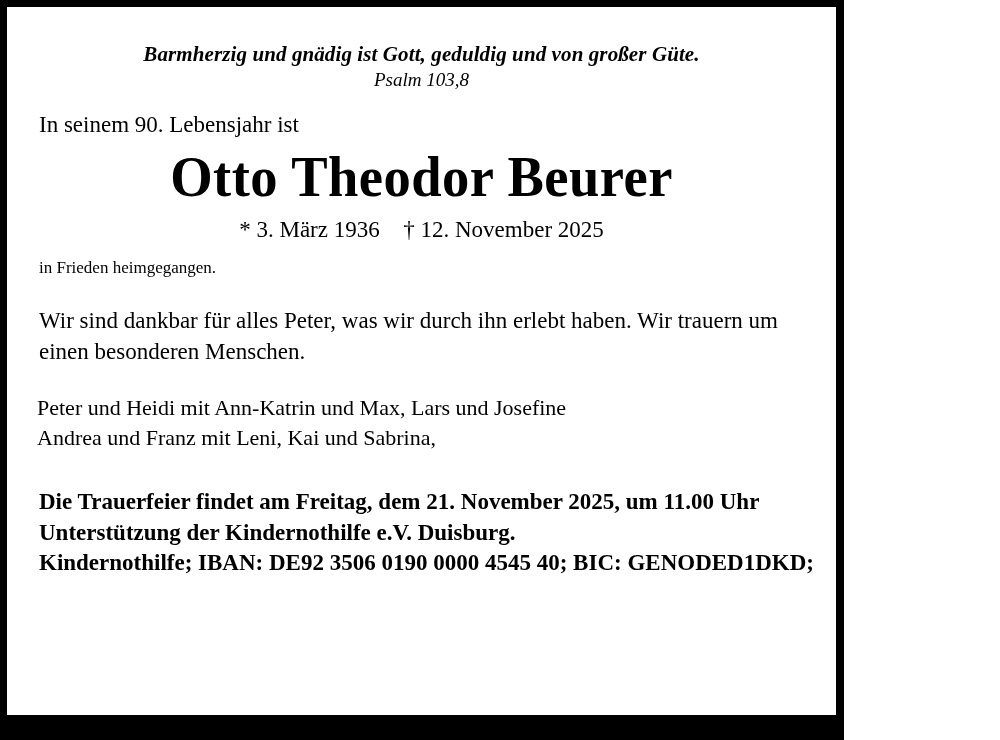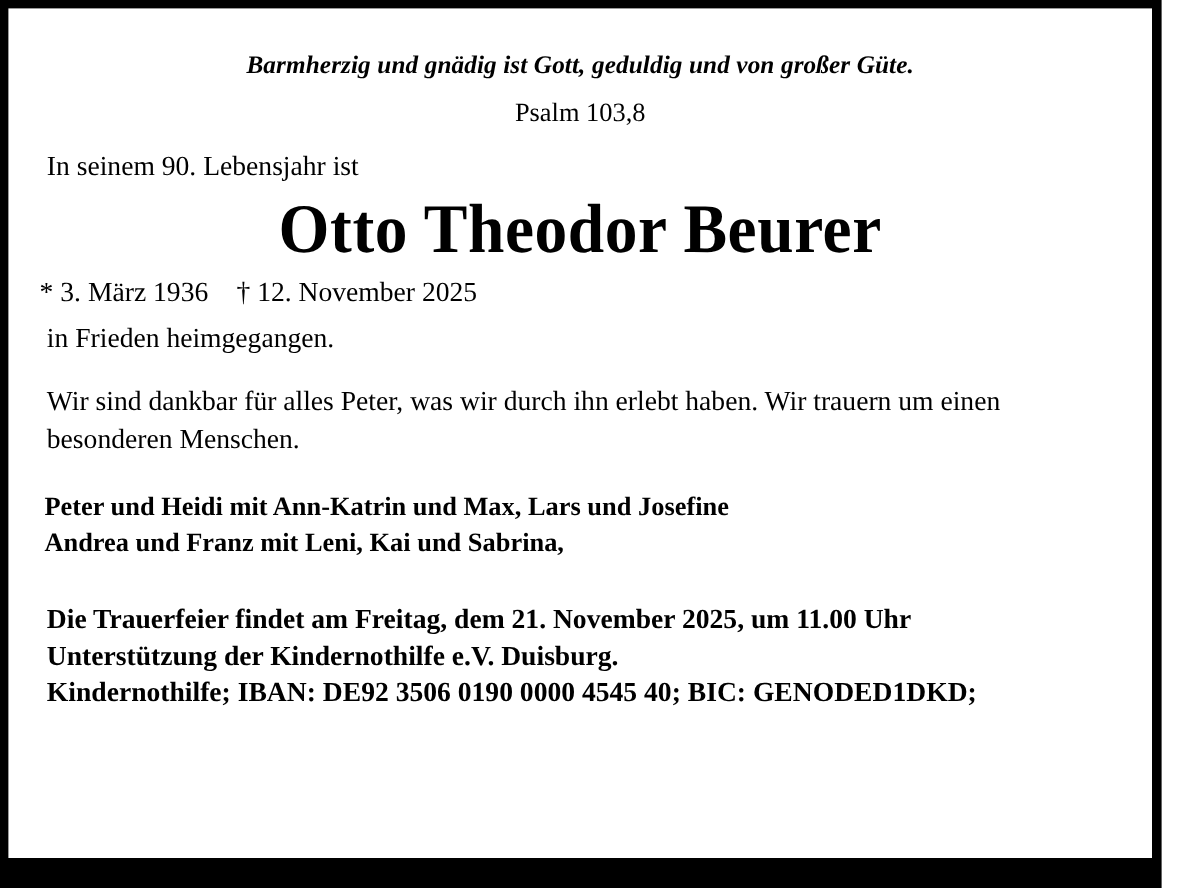--- a/index.html
+++ b/index.html
@@ -12,21 +12,21 @@
     width: 1000px;
     height: 740px;
     font-family: "Liberation Serif", "DejaVu Serif", serif;
     color: #000000;
     -webkit-font-smoothing: antialiased;
   }
 
   
   .notice-frame {
     box-sizing: border-box;
-    width: 968px;
+    width: 844px;
     height: 740px;
     background: #000000;
     padding: 7px 8px 25px 7px;
   }
   .notice-sheet {
     box-sizing: border-box;
     width: 100%;
     height: 100%;
     background: #ffffff;
     position: relative;
@@ -39,23 +39,24 @@
     padding-top: 34px;
   }
   .epigraph-verse {
     font-style: italic;
     font-weight: bold;
     font-size: 21px;
     line-height: 26px;
     letter-spacing: 0.1px;
   }
   .epigraph-source {
-    font-size: 22px;
+    font-style: italic;
+    font-size: 19px;
     line-height: 24px;
-    margin-top: 15px;
+    margin-top: 1px;
   }
 
   
   .intro-line {
     font-size: 23px;
     line-height: 30px;
     margin-top: 18px;
     margin-left: 6px;
   }
 
@@ -67,48 +68,49 @@
     line-height: 62px;
     letter-spacing: 0.5px;
     margin-top: 6px;
     transform: scaleX(0.94);
     transform-origin: center center;
     white-space: nowrap;
   }
 
   
   .life-dates {
+    text-align: center;
     font-size: 23px;
     line-height: 30px;
     margin-top: 7px;
   }
   .date-sep {
     display: inline-block;
     width: 12px;
   }
 
   .outro-line {
-    font-size: 23px;
+    font-size: 17px;
     line-height: 30px;
     margin-top: 8px;
     margin-left: 6px;
   }
 
   
   .gratitude {
     font-size: 23px;
     line-height: 31px;
     margin-top: 22px;
     margin-left: 6px;
     max-width: 938px;
   }
 
   
   .mourners {
-    font-weight: bold;
+    font-weight: normal;
     font-size: 22px;
     line-height: 30px;
     margin-top: 26px;
     margin-left: 4px;
   }
   .mourner-line {
     white-space: nowrap;
   }
 
   

